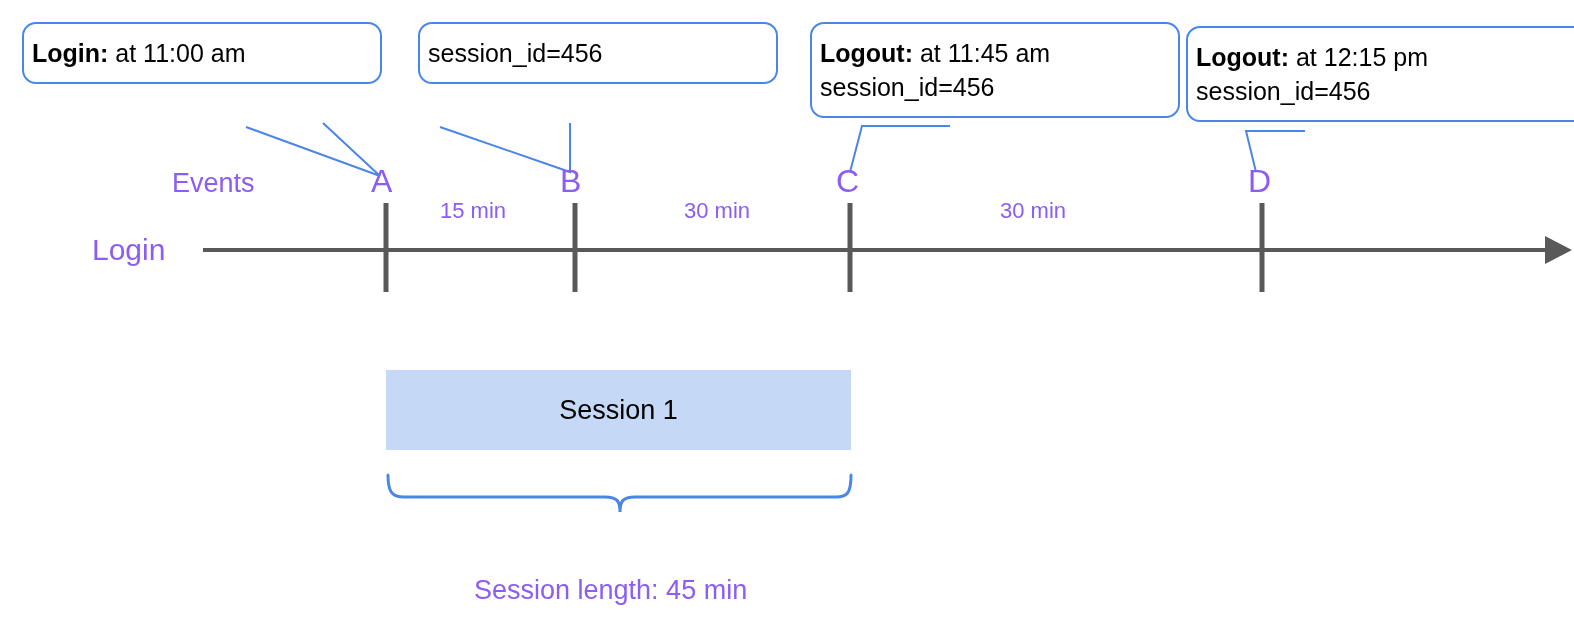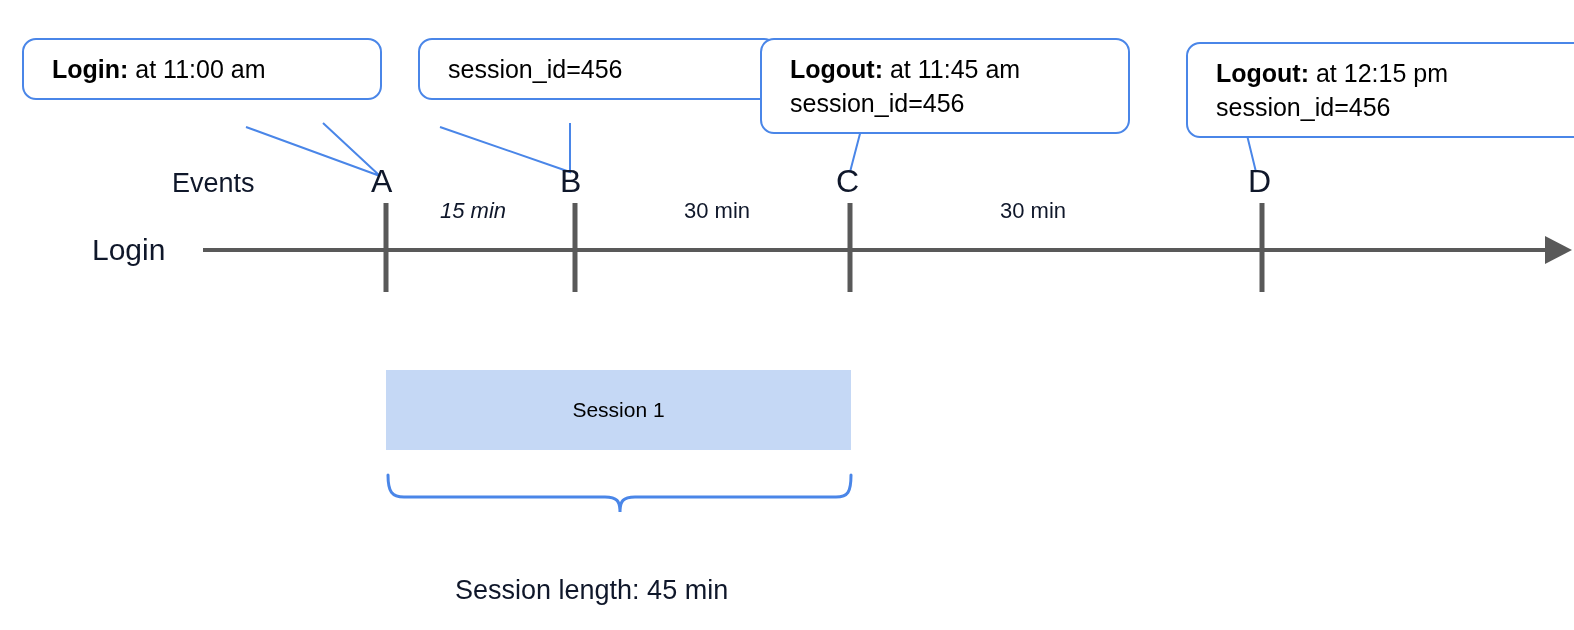--- a/index.html
+++ b/index.html
@@ -25,38 +25,37 @@
   
   .callout {
     position: absolute;
     box-sizing: border-box;
     border: 2px solid #4a86e8;
     border-radius: 14px;
     background: #ffffff;
     color: #000000;
     font-size: 25px;
     line-height: 1.36;
-    padding: 12px 16px 12px 28px;
+    padding: 12px 16px 12px 8px;
     white-space: nowrap;
-    margin-top: 16px;
   }
   .callout .lbl { font-weight: bold; }
   .callout .ln2 { display: block; }
 
   
   .tlabel {
     position: absolute;
-    color: #0f172a;
+    color: #8b5cf6;
     white-space: nowrap;
   }
   .row-label   { font-size: 30px; }
   .events-label{ font-size: 27px; }
   .tick-letter { font-size: 32px; }
   .interval    { font-size: 22px; }
-  .session-text{ font-size: 21px; }
+  .session-text{ font-size: 27px; }
   .caption     { font-size: 27px; }
 
   
   .session-bar {
     position: absolute;
     background: #c5d8f5;
     display: flex;
     align-items: center;
     justify-content: center;
   }
@@ -99,41 +98,41 @@
   </svg>
 
   <div class="callout" style="left:22px; top:22px; width:360px;">
     <span class="ln1"><span class="lbl">Login:</span><span> at 11:00 am</span></span>
   </div>
 
   <div class="callout" style="left:418px; top:22px; width:360px;">
     <span class="ln2">session_id=456</span>
   </div>
 
-  <div class="callout" style="left:760px; top:22px; width:370px;">
+  <div class="callout" style="left:810px; top:22px; width:370px;">
     <span class="ln1"><span class="lbl">Logout:</span><span> at 11:45 am</span></span>
     <span class="ln2">session_id=456</span>
   </div>
 
   <div class="callout" style="left:1186px; top:26px; width:410px;">
     <span class="ln1"><span class="lbl">Logout:</span><span> at 12:15 pm</span></span>
     <span class="ln2">session_id=456</span>
   </div>
 
   <div class="tlabel events-label" style="left:172px; top:168px;">Events</div>
   <div class="tlabel row-label" style="left:92px; top:233px;">Login</div>
 
   <div class="tlabel tick-letter" style="left:371px; top:163px;">A</div>
   <div class="tlabel tick-letter" style="left:560px; top:163px;">B</div>
   <div class="tlabel tick-letter" style="left:836px; top:163px;">C</div>
   <div class="tlabel tick-letter" style="left:1248px; top:163px;">D</div>
 
-  <div class="tlabel interval" style="left:440px; top:198px;font-style:italic;">15 min</div>
+  <div class="tlabel interval" style="left:440px; top:198px;">15 min</div>
   <div class="tlabel interval" style="left:684px; top:198px;">30 min</div>
   <div class="tlabel interval" style="left:1000px; top:198px;">30 min</div>
 
   <div class="session-bar" style="left:386px; top:370px; width:465px; height:80px;">
     <span class="session-text">Session 1</span>
   </div>
 
-  <div class="tlabel caption" style="left:455px; top:575px;">Session length: 45 min</div>
+  <div class="tlabel caption" style="left:474px; top:575px;">Session length: 45 min</div>
 
 </div>
 
 </body></html>

